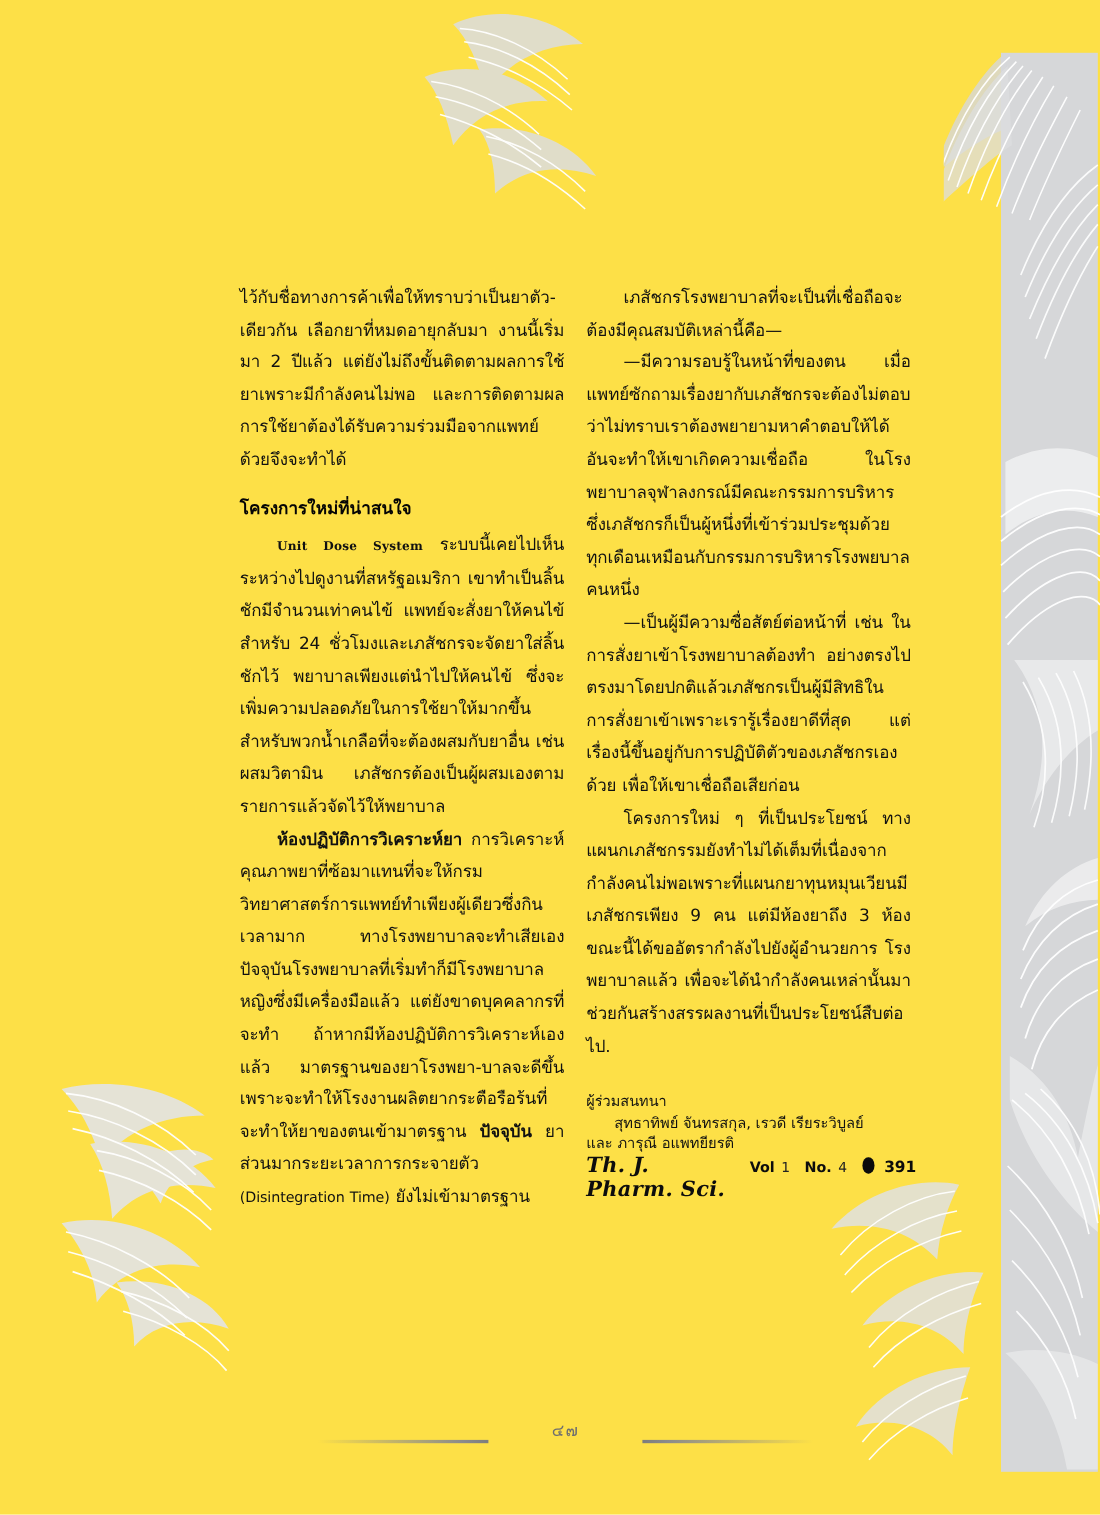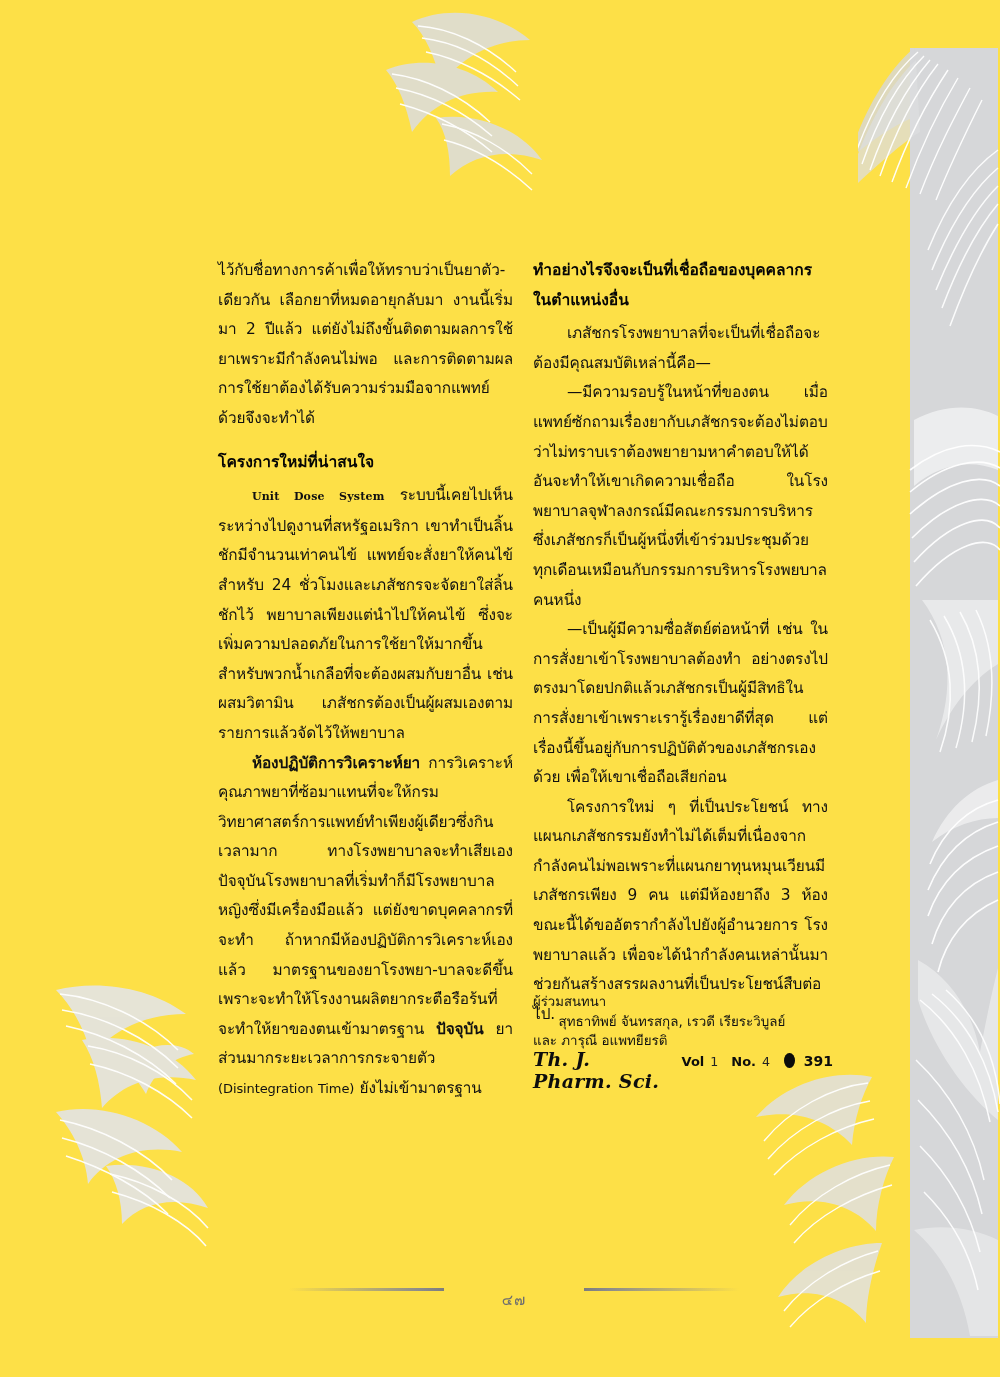--- a/index.html
+++ b/index.html
@@ -197,21 +197,21 @@
     color: #0b0b0b;
   }
 
   
   #folio {
     position: absolute;
     left: 0;
     right: 0;
     top: 1288px;
     display: flex;
-    align-items: flex-start;
+    align-items: flex-end;
     justify-content: center;
     z-index: 4;
     margin-left: 28px;
   }
 
   #folio .rule {
     height: 3px;
     width: 155px;
   }
 
@@ -372,21 +372,20 @@
       <h2 class="heading">โครงการใหม่ที่น่าสนใจ</h2>
 
       <p class="para indent"><span class="latin-bold">Unit Dose System</span><span> ระบบนี้เคยไปเห็นระหว่างไปดูงานที่สหรัฐอเมริกา เขาทำเป็นลิ้นชักมีจำนวนเท่าคนไข้ แพทย์จะสั่งยาให้คนไข้สำหรับ 24 ชั่วโมงและเภสัชกรจะจัดยาใส่ลิ้นชักไว้ พยาบาลเพียงแต่นำไปให้คนไข้ ซึ่งจะเพิ่มความปลอดภัยในการใช้ยาให้มากขึ้น สำหรับพวกน้ำเกลือที่จะต้องผสมกับยาอื่น เช่น ผสมวิตามิน เภสัชกรต้องเป็นผู้ผสมเองตามรายการแล้วจัดไว้ให้พยาบาล</span></p>
 
       <p class="para indent"><span class="run-in">ห้องปฏิบัติการวิเคราะห์ยา</span><span> การวิเคราะห์คุณภาพยาที่ซ้อมาแทนที่จะให้กรมวิทยาศาสตร์การแพทย์ทำเพียงผู้เดียวซึ่งกินเวลามาก ทางโรงพยาบาลจะทำเสียเอง ปัจจุบันโรงพยาบาลที่เริ่มทำก็มีโรงพยาบาลหญิงซึ่งมีเครื่องมือแล้ว แต่ยังขาดบุคคลากรที่จะทำ ถ้าหากมีห้องปฏิบัติการวิเคราะห์เองแล้ว มาตรฐานของยาโรงพยา-บาลจะดีขึ้น เพราะจะทำให้โรงงานผลิตยากระตือรือร้นที่จะทำให้ยาของตนเข้ามาตรฐาน </span><span class="run-in">ปัจจุบัน</span><span> ยาส่วนมากระยะเวลาการกระจายตัว </span><span class="latin-plain">(Disintegration Time)</span><span> ยังไม่เข้ามาตรฐาน</span></p>
 
     </div>
 
     <div class="column" id="column-right">
 
-      <h2 class="heading tight">ทำอย่างไรจึงจะเป็นที่เชื่อถือของบุคคลากรในตำแหน่งอื่น</h2>
 
       <p class="para indent">เภสัชกรโรงพยาบาลที่จะเป็นที่เชื่อถือจะต้องมีคุณสมบัติเหล่านี้คือ—</p>
 
       <p class="para indent">—มีความรอบรู้ในหน้าที่ของตน เมื่อแพทย์ซักถามเรื่องยากับเภสัชกรจะต้องไม่ตอบว่าไม่ทราบเราต้องพยายามหาคำตอบให้ได้ อันจะทำให้เขาเกิดความเชื่อถือ ในโรงพยาบาลจุฬาลงกรณ์มีคณะกรรมการบริหารซึ่งเภสัชกรก็เป็นผู้หนึ่งที่เข้าร่วมประชุมด้วยทุกเดือนเหมือนกับกรรมการบริหารโรงพยบาลคนหนึ่ง</p>
 
       <p class="para indent">—เป็นผู้มีความซื่อสัตย์ต่อหน้าที่ เช่น ในการสั่งยาเข้าโรงพยาบาลต้องทำ อย่างตรงไปตรงมาโดยปกติแล้วเภสัชกรเป็นผู้มีสิทธิในการสั่งยาเข้าเพราะเรารู้เรื่องยาดีที่สุด แต่เรื่องนี้ขึ้นอยู่กับการปฏิบัติตัวของเภสัชกรเองด้วย เพื่อให้เขาเชื่อถือเสียก่อน</p>
 
       <p class="para indent">โครงการใหม่ ๆ ที่เป็นประโยชน์ ทางแผนกเภสัชกรรมยังทำไม่ได้เต็มที่เนื่องจากกำลังคนไม่พอเพราะที่แผนกยาทุนหมุนเวียนมีเภสัชกรเพียง 9 คน แต่มีห้องยาถึง 3 ห้อง ขณะนี้ได้ขออัตรากำลังไปยังผู้อำนวยการ โรงพยาบาลแล้ว เพื่อจะได้นำกำลังคนเหล่านั้นมาช่วยกันสร้างสรรผลงานที่เป็นประโยชน์สืบต่อไป.</p>
 
     </div>

